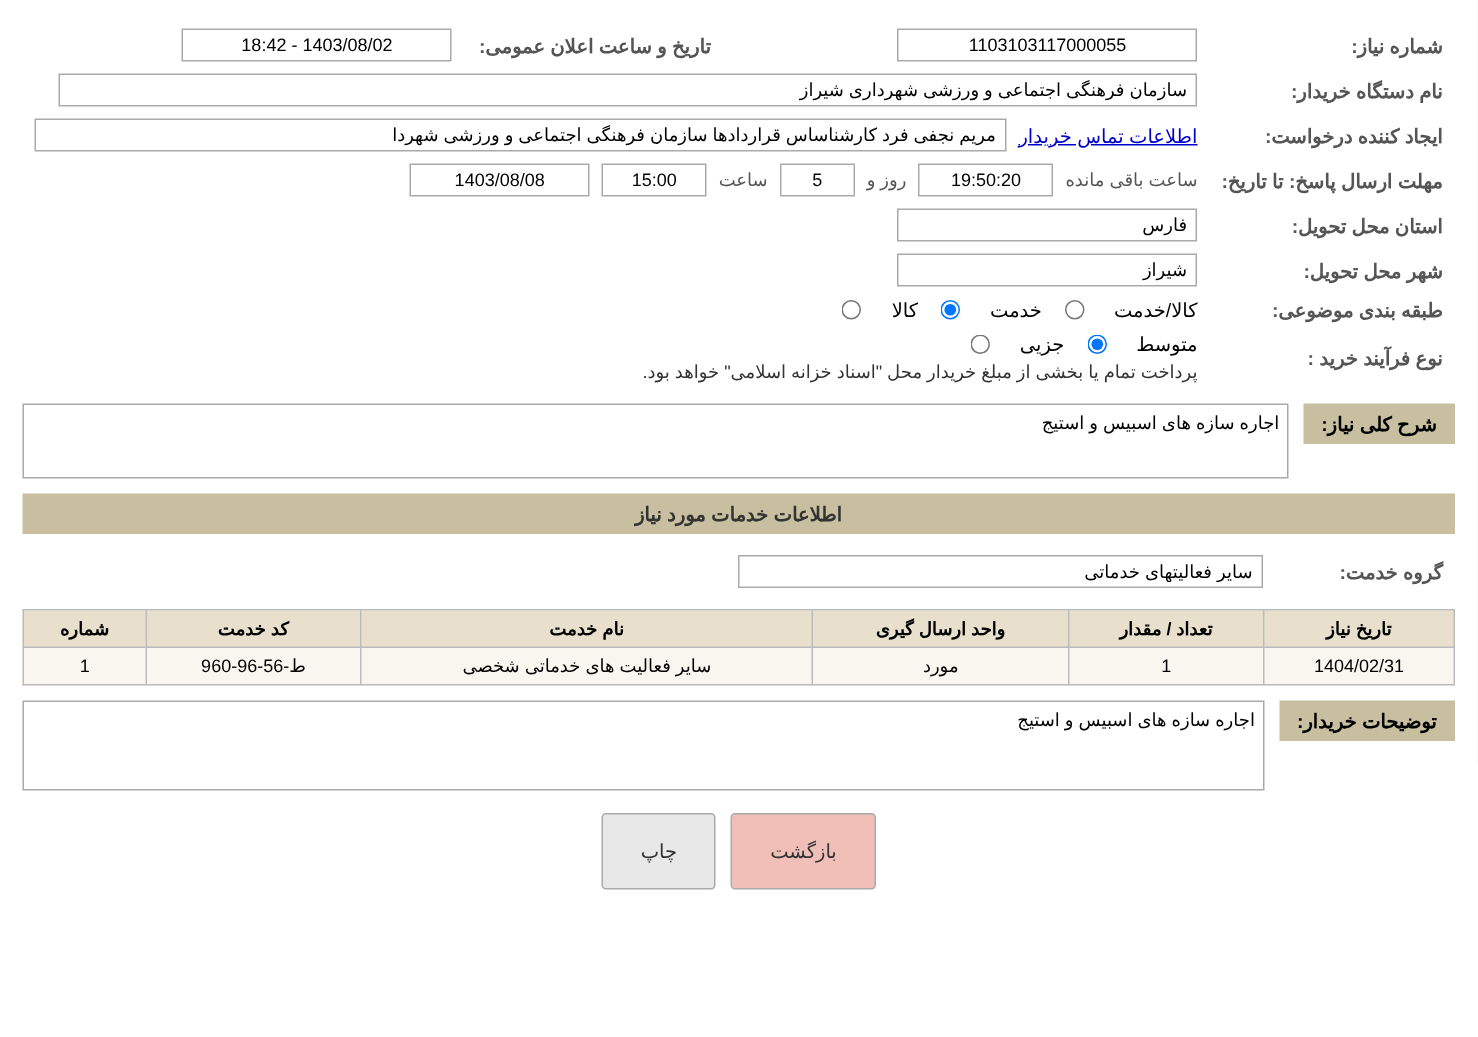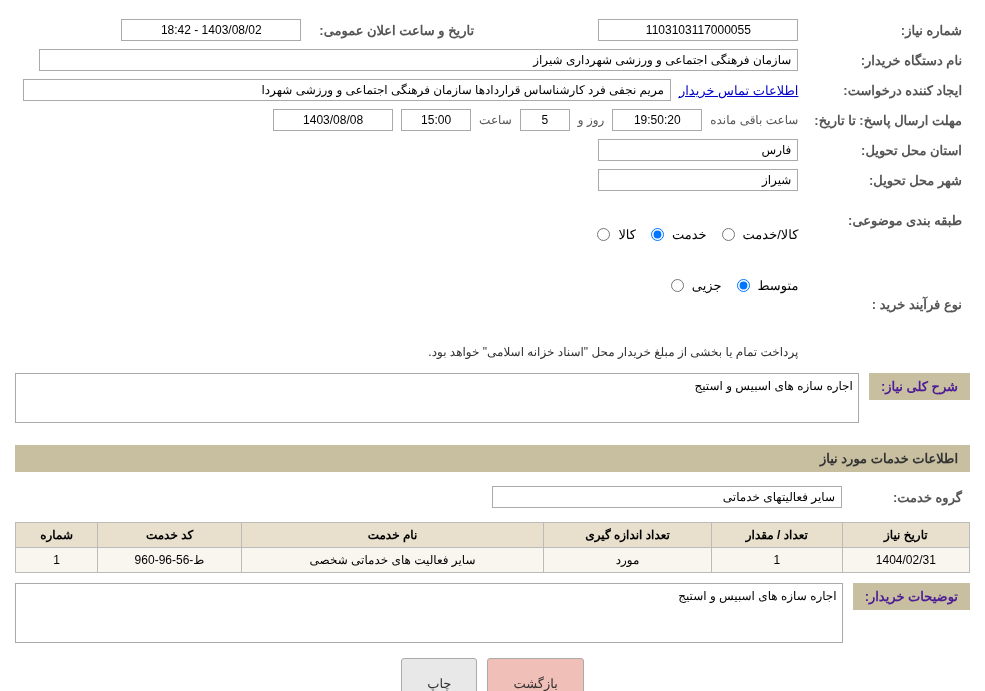--- a/index.html
+++ b/index.html
@@ -25,21 +25,21 @@
       font-size: 15px;
       font-weight: bold;
     }
 
     .content {
       padding: 15px;
     }
 
     .section-title {
       background: #c8bfa0;
-      color: #4c1d95;
+      color: #000000;
       font-weight: bold;
       padding: 6px 12px;
       font-size: 13px;
       margin-bottom: 10px;
       text-align: center;
     }
 
     .info-table {
       width: 100%;
       border-collapse: collapse;
@@ -91,43 +91,41 @@
     .radio-group {
       display: flex;
       gap: 15px;
       align-items: center;
       direction: rtl;
     }
 
     .radio-item {
       display: flex;
       align-items: center;
-      gap: 8px;
-      margin-top: 28px;
+      gap: 20px;
     }
 
     .radio-item label {
       font-size: 13px;
     }
 
     .note-text {
       font-size: 12px;
       color: #333;
-      margin-top: 48px;
     }
 
     .section-divider {
       background: #c8bfa0;
       color: #333;
       font-weight: bold;
       padding: 6px 12px;
       font-size: 13px;
       margin-bottom: 10px;
-      margin-top: 22px;
-      text-align: right;
+      margin-top: 10px;
+      text-align: center;
     }
 
     .data-table {
       width: 100%;
       border-collapse: collapse;
       margin-bottom: 10px;
       text-align: center;
     }
 
     .data-table th {
@@ -314,21 +312,21 @@
         </td>
       </tr>
     </tbody>
       </table>
 
     <table class="data-table">
       <thead>
         <tr>
           <th>تاریخ نیاز</th>
           <th>تعداد / مقدار</th>
-          <th>تعداد اندازه گیری</th>
+          <th>واحد ارسال گیری</th>
           <th>نام خدمت</th>
           <th>کد خدمت</th>
           <th>شماره</th>
         </tr>
       </thead>
       <tbody>
         <tr class="table-row">
           <td>1404/02/31</td>
           <td>1</td>
           <td>مورد</td>

